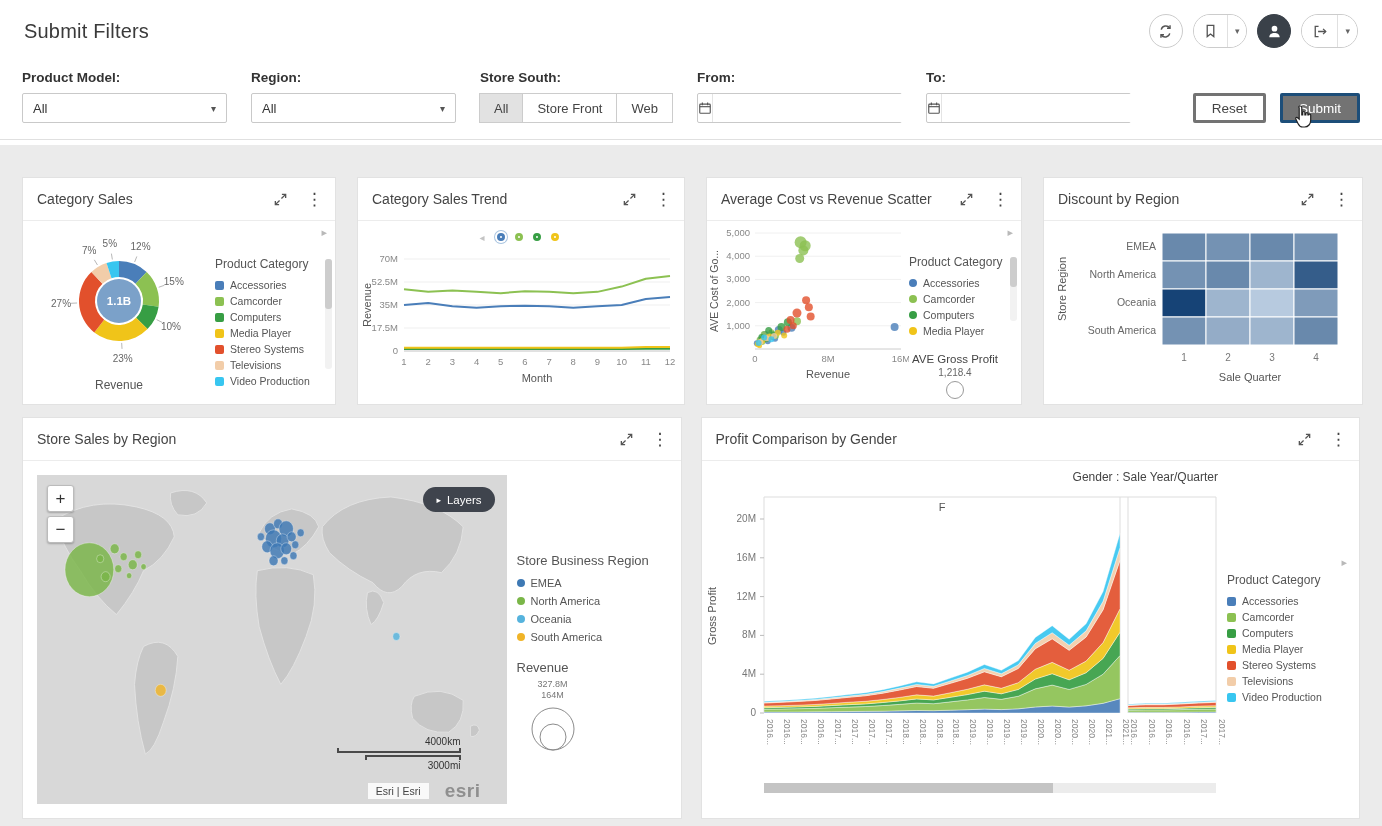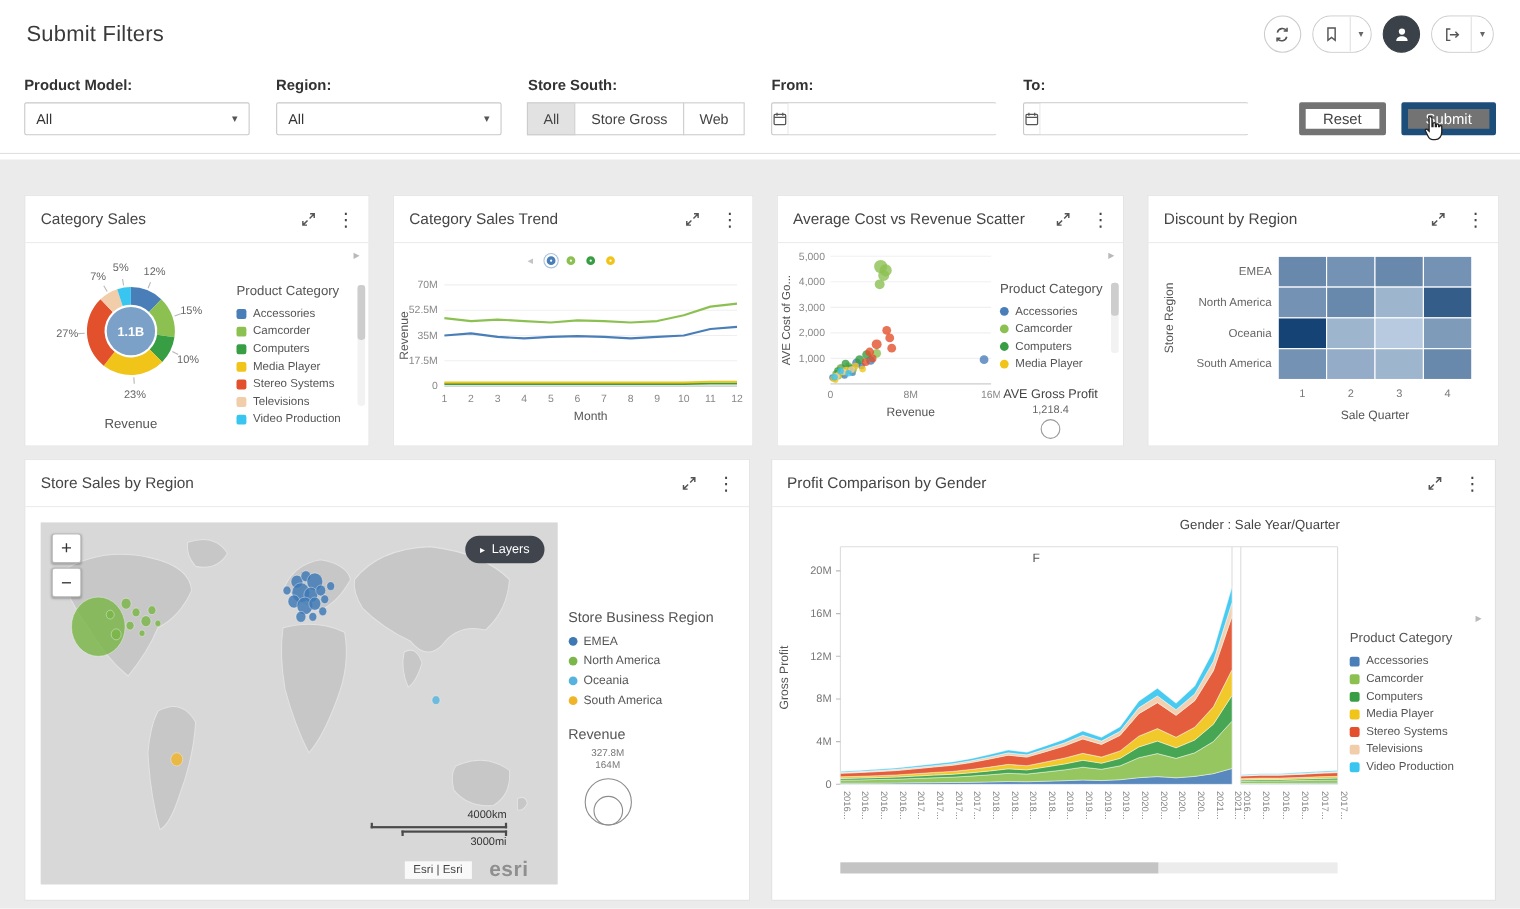--- a/index.html
+++ b/index.html
@@ -23,21 +23,21 @@
   .flabel{font-size:13.5px;font-weight:700;color:#333;text-align:left}
   .select{width:205px;height:30px;border:1px solid #c9c9c9;border-radius:2px;background:#fff;display:flex;align-items:center;justify-content:space-between;padding:0 10px;font-size:13px;color:#333;cursor:pointer}
   .select .caret{font-size:10px;color:#555}
   .segmented{display:flex;height:30px}
   .segbtn{padding:0 14px;border:1px solid #ccc;background:#fff;font-size:13px;color:#444;cursor:pointer;margin-left:-1px;font-family:inherit}
   .segbtn.active{background:#e2e2e2}
   .dateinput{width:205px;height:30px;border:1px solid #c9c9c9;border-radius:2px;display:flex;align-items:center;background:#fff}
   .calbox{width:30px;height:100%;display:flex;align-items:center;justify-content:center;border-right:1px solid #e4e4e4;cursor:pointer}
   .dtext{border:none;outline:none;flex:1;height:100%;font-size:13px;padding:0 8px;font-family:inherit}
   .filterbtns{margin-left:auto;display:flex;gap:14px;margin-top:23px}
-  .btn{height:30px;padding:0 16px;border:6px solid #737373;background:#fff;font-size:13.5px;color:#444;border-radius:2px;cursor:pointer;font-family:inherit}
+  .btn{height:30px;padding:0 16px;border:3px solid #737373;background:#fff;font-size:13.5px;color:#444;border-radius:2px;cursor:pointer;font-family:inherit}
   .btn.primary{background:#737373;border-color:#1d4e79;color:#fff}
 
   
   .dashboard{position:absolute;top:145px;left:0;right:0;bottom:0;background:#ebebeb;padding:32px 22px;overflow:hidden}
   .row-top{display:grid;grid-template-columns:repeat(4,1fr);gap:21px;height:222px;margin-bottom:18px}
   .row-bottom{display:grid;grid-template-columns:1fr 1fr;gap:19px;height:402px}
   .panel{background:#fff;border:1px solid #e2e2e2;display:flex;flex-direction:column;position:relative}
   .phead{height:43px;flex:none;display:flex;align-items:center;justify-content:space-between;padding:0 12px 0 14px;border-bottom:1px solid #ececec}
   .ptitle{font-size:14px;color:#454545}
   .picons{display:flex;align-items:center;gap:18px}
@@ -166,21 +166,21 @@
     <div class="flabel">Region:</div>
     <div class="select">
       <span>All</span>
       <span class="caret">▾</span>
     </div>
   </div>
   <div class="ffield">
     <div class="flabel">Store South:</div>
     <div class="segmented">
         <button class="segbtn active">All</button>
-        <button class="segbtn">Store Gross</button>
+        <button class="segbtn">Store Front</button>
         <button class="segbtn">Web</button>
       </div>
   </div>
   <div class="ffield">
     <div class="flabel">From:</div>
     <div class="dateinput">
       <span class="calbox">
         <svg width="14" height="14" viewBox="0 0 16 16" fill="none" stroke="#555" stroke-width="1.3">
           <rect x="2" y="3.5" width="12" height="10.5" rx="1"></rect>
             <path d="M2 6.5h12"></path>

